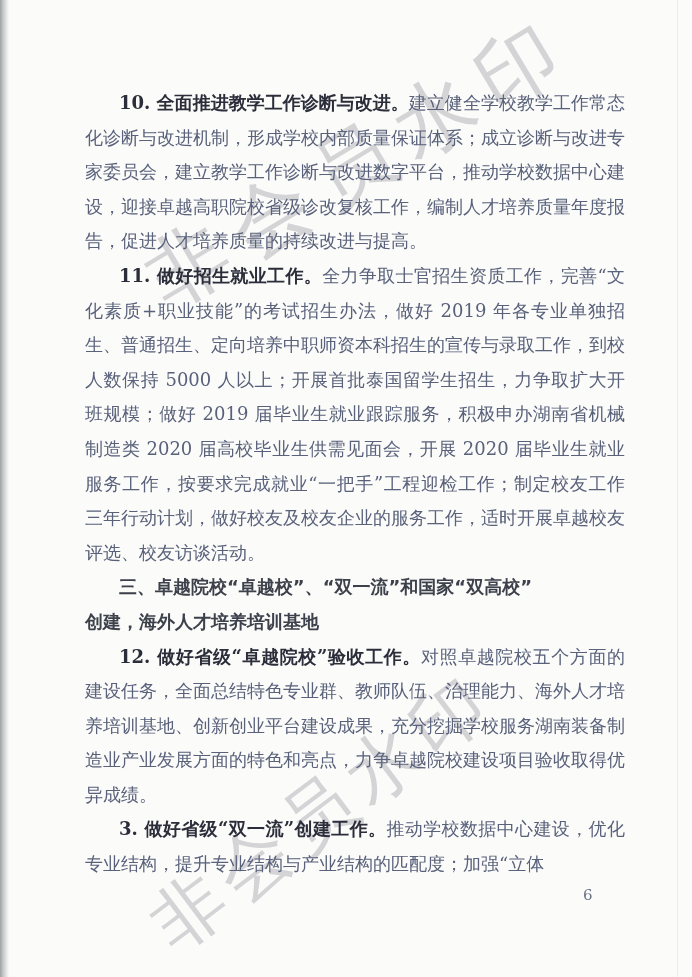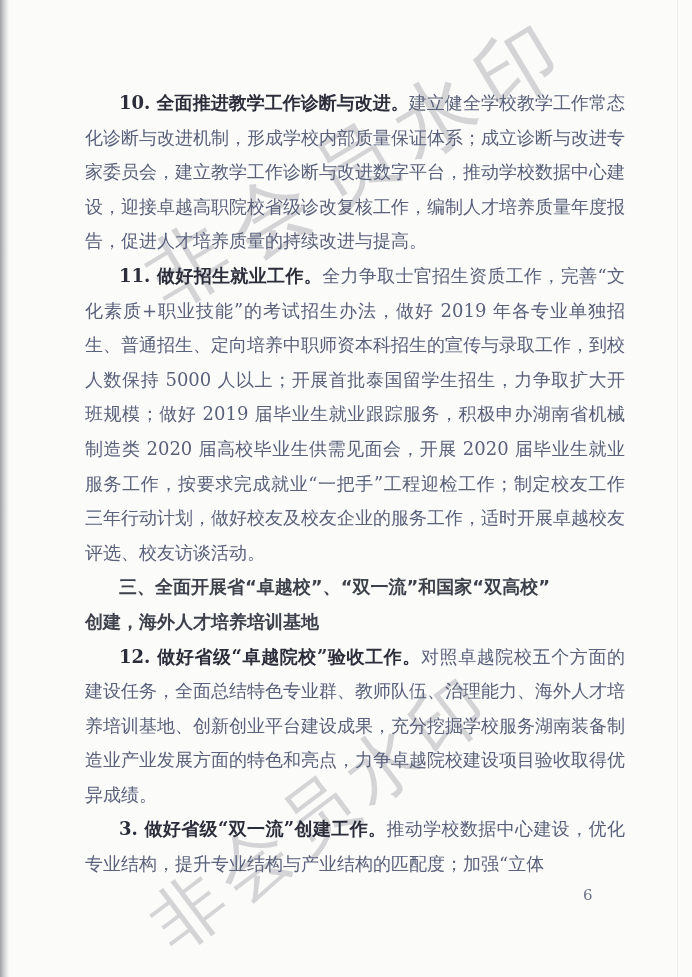--- a/index.html
+++ b/index.html
@@ -102,21 +102,21 @@
 
   <div class="watermark wm-top">非会员水印</div>
   <div class="watermark wm-bottom">非会员水印</div>
 
   <div class="content">
     <p><span class="lead">10. 全面推进教学工作诊断与改进。</span><span>建立健全学校教学工作常态化诊断与改进机制，形成学校内部质量保证体系；成立诊断与改进专家委员会，建立教学工作诊断与改进数字平台，推动学校数据中心建设，迎接卓越高职院校省级诊改复核工作，编制人才培养质量年度报告，促进人才培养质量的持续改进与提高。</span></p>
 
     <p><span class="lead">11. 做好招生就业工作。</span><span>全力争取士官招生资质工作，完善“文化素质+职业技能”的考试招生办法，做好 2019 年各专业单独招生、普通招生、定向培养中职师资本科招生的宣传与录取工作，到校人数保持 5000 人以上；开展首批泰国留学生招生，力争取扩大开班规模；做好 2019 届毕业生就业跟踪服务，积极申办湖南省机械制造类 2020 届高校毕业生供需见面会，开展 2020 届毕业生就业服务工作，按要求完成就业“一把手”工程迎检工作；制定校友工作三年行动计划，做好校友及校友企业的服务工作，适时开展卓越校友评选、校友访谈活动。</span></p>
 
     <div class="section-heading">
-      <span class="h-line h-indent">三、全面开展省“卓越校”、“双一流”和国家“双高校”</span>
+      <span class="h-line h-indent">三、卓越院校“卓越校”、“双一流”和国家“双高校”</span>
       <span class="h-line">创建，海外人才培养培训基地</span>
     </div>
 
     <p><span class="lead">12. 做好省级“卓越院校”验收工作。</span><span>对照卓越院校五个方面的建设任务，全面总结特色专业群、教师队伍、治理能力、海外人才培养培训基地、创新创业平台建设成果，充分挖掘学校服务湖南装备制造业产业发展方面的特色和亮点，力争卓越院校建设项目验收取得优异成绩。</span></p>
 
     <p><span class="lead">3. 做好省级“双一流”创建工作。</span><span>推动学校数据中心建设，优化专业结构，提升专业结构与产业结构的匹配度；加强“立体</span></p>
   </div>
 
   <div class="page-number">6</div>
 </div>

